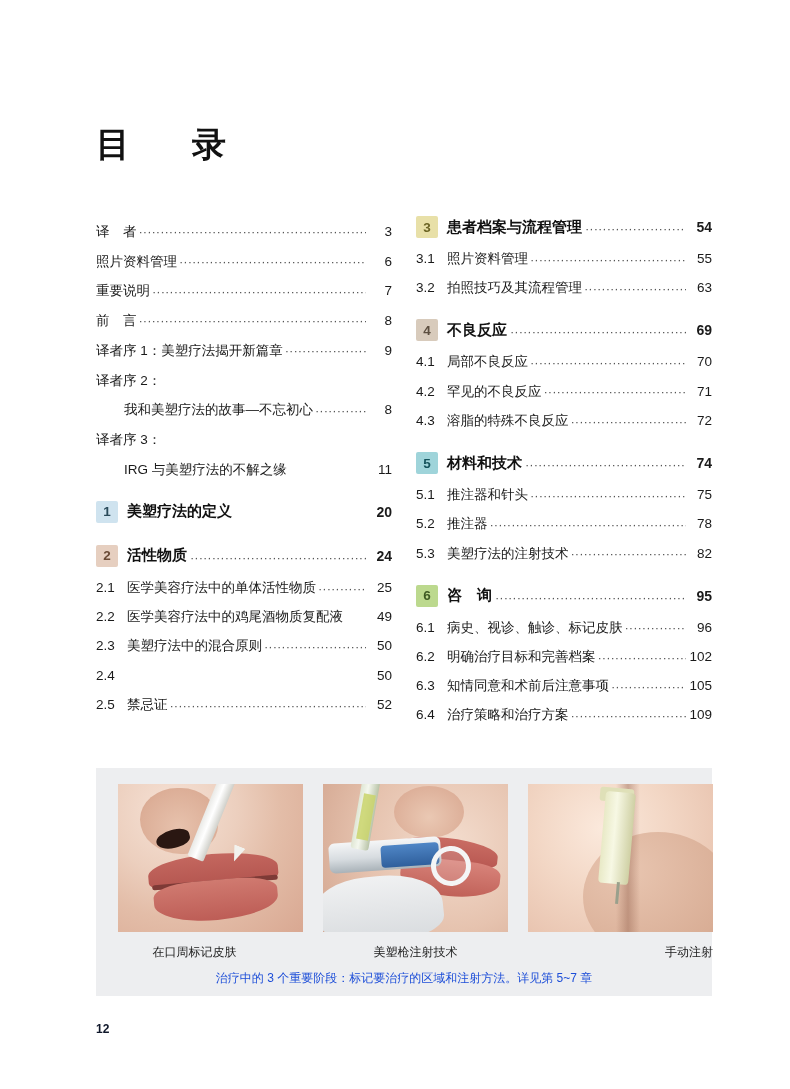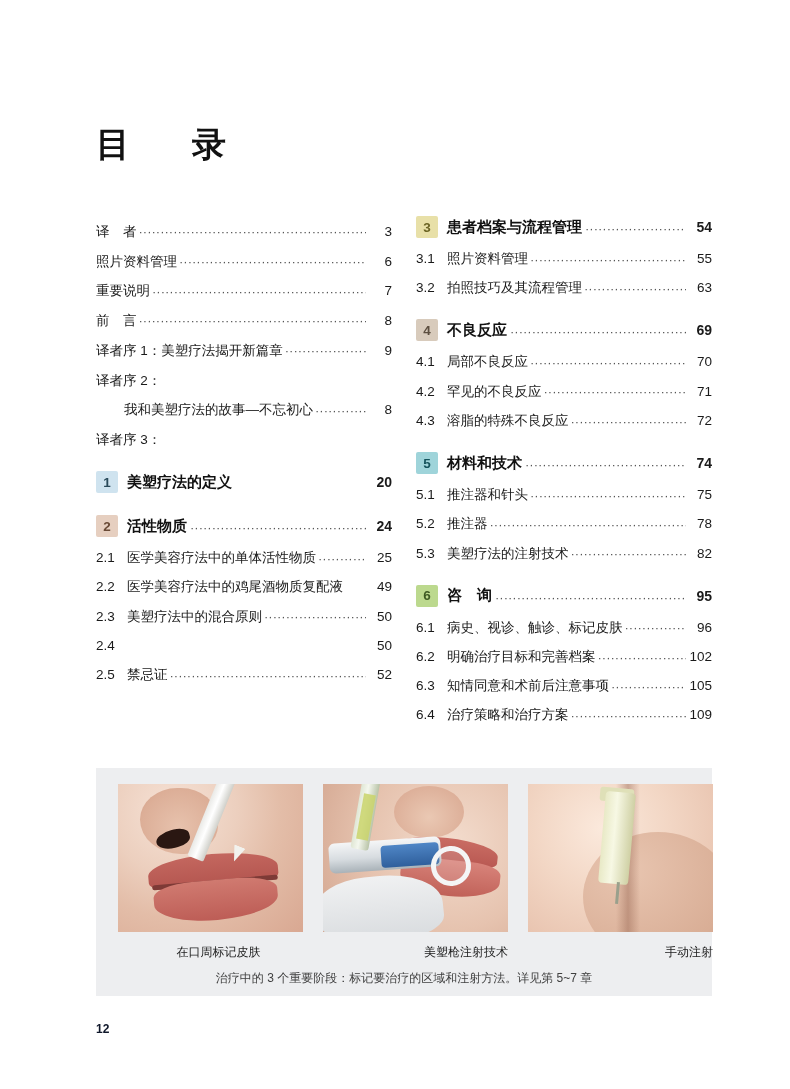--- a/index.html
+++ b/index.html
@@ -178,31 +178,31 @@
     background: #d8c0b4;
   }
   .cap {
     position: absolute;
     top: 176px;
     font-size: 12px;
     color: #222;
     text-align: center;
     width: 185px;
   }
-  .cap1 { left: 30px; }
-  .cap2 { left: 227px; text-align: right; }
+  .cap1 { left: 6px; }
+  .cap2 { left: 227px; }
   .cap3 { left: 432px; text-align: right; }
   .strip-note {
     position: absolute;
     top: 202px;
     left: 0;
     width: 616px;
     text-align: center;
     font-size: 12px;
-    color: #404040;
+    color: #1d4ed8;
   }
 
   
   .p1-bg {
     position: absolute; inset: 0;
     background:
       radial-gradient(circle at 30% 18%, #f6e2d6 0%, #eccfbe 36%, #e3bda8 60%, #d9a892 100%);
   }
   .p1-nose {
     position: absolute; left: 22px; top: 4px; width: 78px; height: 66px;
@@ -385,20 +385,25 @@
       </div>
       <div class="entry indent">
         <span class="lbl">我和美塑疗法的故事—不忘初心</span>
         <span class="lead">·······························································································</span>
         <span class="pg">8</span>
       </div>
       <div class="entry noleader">
         <span class="lbl">译者序 3：</span>
         <span class="lead"></span>
         <span class="pg"></span>
+      </div>
+      <div class="entry indent noleader">
+        <span class="lbl">IRG 与美塑疗法的不解之缘</span>
+        <span class="lead"></span>
+        <span class="pg">11</span>
       </div>
 
       <div class="chapter">
         <span class="chap-num" style="background:#cfe3ef;color:#2a4a5a">1</span>
         <span class="chap-title">美塑疗法的定义</span>
         <span class="chap-lead"></span>
         <span class="chap-pg">20</span>
       </div>
 
       <div class="chapter">

